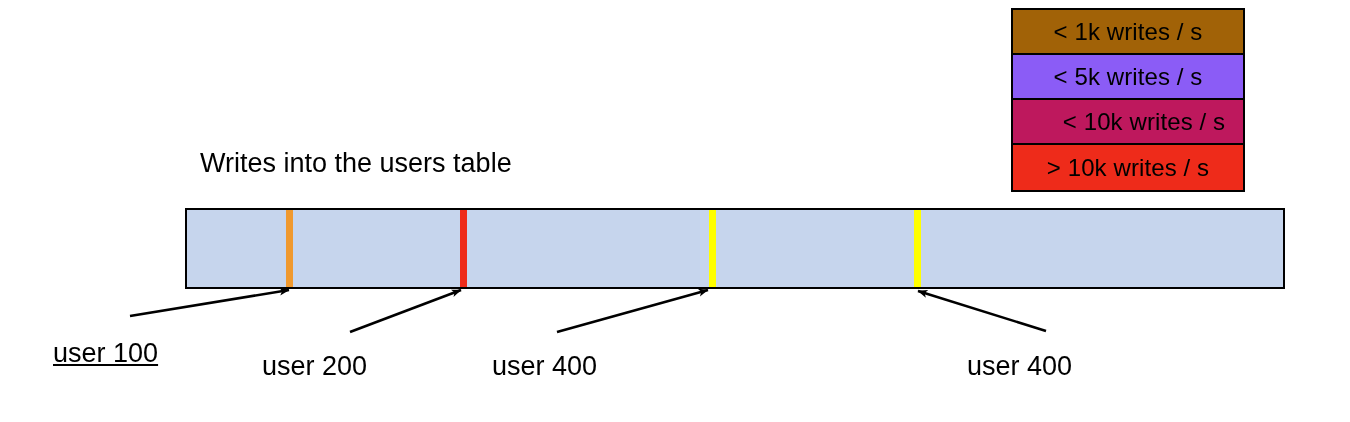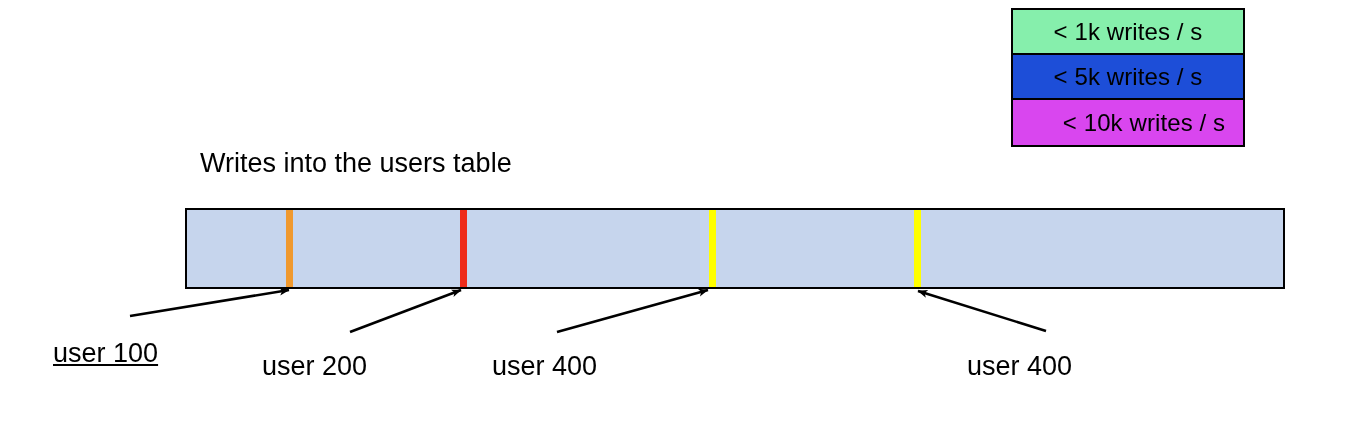--- a/index.html
+++ b/index.html
@@ -90,28 +90,31 @@
     line-height: 1;
     white-space: nowrap;
   }
 </style>
 </head>
 <body>
 
 <div id="canvas">
 
   <div id="legend">
-    <div class="legend-row" style="background:#86efac;justify-content:center;">
+    <div class="legend-row" style="background:#a16207;justify-content:center;">
       <span>&lt; 1k writes / s</span>
     </div>
-    <div class="legend-row" style="background:#1d4ed8;">
+    <div class="legend-row" style="background:#8b5cf6;">
       <span>&lt; 5k writes / s</span>
     </div>
-    <div class="legend-row" style="background:#d946ef;padding-left:32px;">
+    <div class="legend-row" style="background:#be185d;padding-left:32px;">
       <span>&lt; 10k writes / s</span>
+    </div>
+    <div class="legend-row" style="background:#ee2b1a;">
+      <span>&gt; 10k writes / s</span>
     </div>
   </div>
 
   <div id="chart-title">Writes into the users table</div>
 
   <div id="table-bar">
     <div class="write-marker" style="left:99px;  background:#f0992e;"></div>
     <div class="write-marker" style="left:273px; background:#ee2b1a;"></div>
     <div class="write-marker" style="left:522px; background:#ffff00;"></div>
     <div class="write-marker" style="left:727px; background:#ffff00;"></div>

